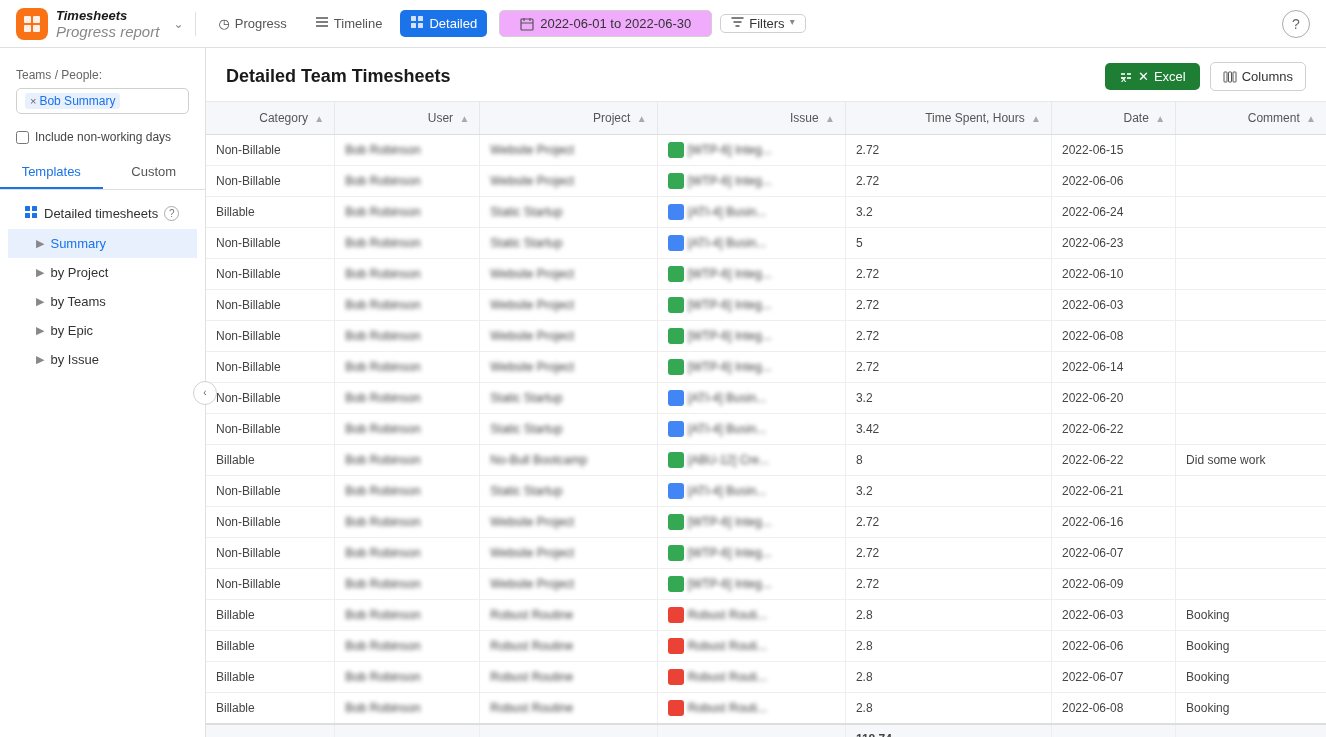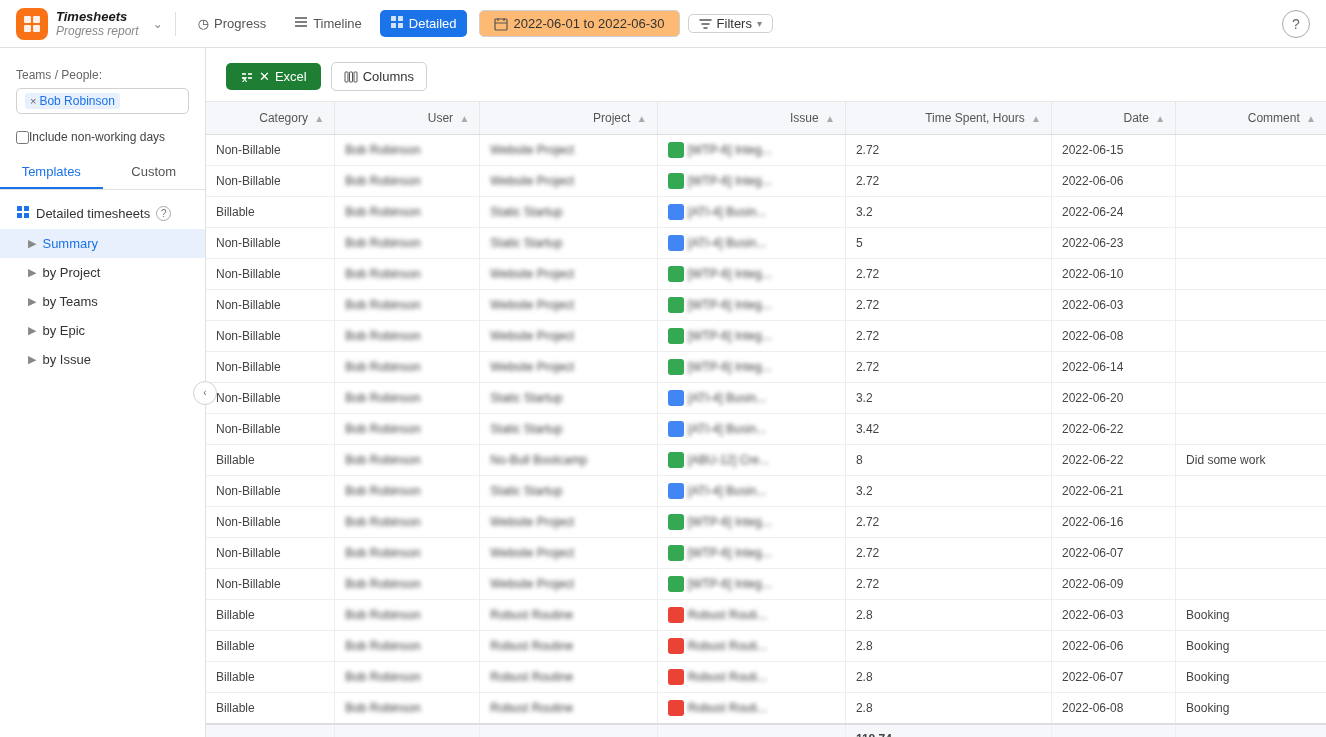--- a/index.html
+++ b/index.html
@@ -3,47 +3,47 @@
   <meta charset="utf-8">
   <style>
     * { box-sizing: border-box; margin: 0; padding: 0; }
     body { font-family: -apple-system, BlinkMacSystemFont, 'Segoe UI', sans-serif; font-size: 13px; background: #f0f2f5; color: #333; overflow: hidden; }
 
     
     .topbar { display: flex; align-items: center; background: #fff; border-bottom: 1px solid #e0e0e0; height: 48px; padding: 0 16px; gap: 8px; }
     .app-icon { width: 32px; height: 32px; background: #f97316; border-radius: 8px; display: flex; align-items: center; justify-content: center; color: white; font-size: 18px; flex-shrink: 0; }
     .app-title { display: flex; flex-direction: column; margin-right: 4px; font-style: italic; }
     .app-title-main { font-weight: 600; font-size: 13px; color: #1a1a1a; }
-    .app-title-sub { font-size: 12px; color: #888; }
+    .app-title-sub { font-size: 15px; color: #888; }
     .title-chevron { color: #888; font-size: 12px; margin-left: 2px; }
     .topbar-divider { width: 1px; height: 24px; background: #e0e0e0; margin: 0 4px; }
     .view-btn { display: flex; align-items: center; gap: 5px; padding: 5px 10px; border-radius: 5px; border: none; background: transparent; cursor: pointer; color: #555; font-size: 13px; }
     .view-btn.active { background: #1a73e8; color: white; }
-    .date-range-btn { display: flex; align-items: center; gap: 6px; padding: 5px 14px; border-radius: 5px; border: 1px solid #d0d0d0; background: #fdba74; cursor: pointer; color: #333; font-size: 13px; margin-left: 4px; }
-    .filters-btn { display: flex; align-items: center; gap: 5px; padding: 1px 10px; border-radius: 5px; border: 1px solid #d0d0d0; background: #fff; cursor: pointer; color: #333; font-size: 13px; }
+    .date-range-btn { display: flex; align-items: center; gap: 6px; padding: 5px 20px; border-radius: 5px; border: 1px solid #d0d0d0; background: #f0abfc; cursor: pointer; color: #333; font-size: 13px; margin-left: 4px; }
+    .filters-btn { display: flex; gap: 5px; padding: 1px 10px; border-radius: 5px; border: 1px solid #d0d0d0; background: #fff; cursor: pointer; color: #333; font-size: 13px; }
     .help-btn { margin-left: auto; width: 28px; height: 28px; border-radius: 50%; border: 1.5px solid #aaa; background: transparent; cursor: pointer; color: #666; font-size: 14px; display: flex; align-items: center; justify-content: center; }
 
     
     .main-layout { display: flex; height: calc(100vh - 48px); }
 
     
     .sidebar { width: 206px; background: #fff; border-right: 1px solid #e0e0e0; display: flex; flex-direction: column; flex-shrink: 0; padding: 12px 0; position: relative; }
     .sidebar-section { padding: 8px 16px; }
     .teams-label { font-size: 12px; color: #666; margin-bottom: 6px; }
     .people-tag-input { display: flex; align-items: center; border: 1px solid #d0d0d0; border-radius: 5px; padding: 4px 8px; background: #fff; gap: 4px; }
     .people-tag { display: flex; align-items: center; gap: 3px; background: #e8f0fe; color: #1a73e8; border-radius: 3px; padding: 1px 5px; font-size: 12px; }
     .tag-x { cursor: pointer; color: #666; font-size: 11px; }
-    .include-nonworking { display: flex; align-items: center; padding: 8px 16px; font-size: 12px; color: #444; cursor: pointer; }
+    .include-nonworking { display: flex; align-items: center; gap: 6px; padding: 8px 16px; font-size: 12px; color: #444; cursor: pointer; }
     .include-nonworking input[type=checkbox] { width: 13px; height: 13px; }
 
     .tabs-bar { display: flex; border-bottom: 1px solid #e0e0e0; margin: 4px 0 0 0; }
     .tab { flex: 1; text-align: center; padding: 8px 0; font-size: 13px; cursor: pointer; color: #555; border-bottom: 2px solid transparent; }
     .tab.active { color: #1a73e8; border-bottom: 2px solid #1a73e8; font-weight: 500; }
 
-    .sidebar-items { padding: 8px 0; }
+    .sidebar-items { padding: 8px 8px; }
     .sidebar-item { display: flex; align-items: center; gap: 6px; padding: 7px 16px; cursor: pointer; color: #333; font-size: 13px; border-radius: 0; }
     .sidebar-item.active { background: #e8f0fe; color: #1a73e8; }
     .sidebar-item .icon-grid { font-size: 13px; color: #1a73e8; }
     .sidebar-item .chevron { font-size: 11px; color: #888; }
     .help-circle { width: 15px; height: 15px; border-radius: 50%; border: 1px solid #aaa; display: flex; align-items: center; justify-content: center; font-size: 10px; color: #777; cursor: pointer; }
 
     .collapse-btn { position: absolute; top: 50%; right: -12px; transform: translateY(-50%); width: 24px; height: 24px; border-radius: 50%; background: #fff; border: 1px solid #d0d0d0; cursor: pointer; display: flex; align-items: center; justify-content: center; font-size: 10px; color: #666; z-index: 10; }
 
     
     .content { flex: 1; display: flex; flex-direction: column; overflow: hidden; background: #fff; }
@@ -141,21 +141,21 @@
 </div>
 
 <div class="main-layout">
 
   <div class="sidebar">
     <div class="sidebar-section">
       <div class="teams-label">Teams / People:</div>
       <div class="people-tag-input">
         <div class="people-tag">
           <span class="tag-x">×</span>
-          <span>Bob Robinson</span>
+          <span>Bob Summary</span>
         </div>
       </div>
     </div>
 
     <div class="include-nonworking">
       <input type="checkbox" style="">
       <span>Include non-working days</span>
     </div>
 
     <div class="tabs-bar">
@@ -202,20 +202,21 @@
         <span class="chevron">▶</span>
         <span>by Issue</span>
       </div>
     </div>
 
     <button class="collapse-btn">‹</button>
   </div>
 
   <div class="content">
     <div class="content-header">
+      <h1 class="content-title">Detailed Team Timesheets</h1>
       <button class="excel-btn">
         <svg width="14" height="14" viewBox="0 0 14 14" fill="none">
           <rect width="14" height="14" rx="2" fill="#1e7e34" opacity="0"></rect>
           <path d="M2 3h4v2H2zM8 3h4v2H8zM2 7h4v2H2zM8 7h4v2H8z" fill="white" opacity="0.8"></path>
           <text x="2" y="12" font-size="8" fill="white" font-weight="bold">X</text>
         </svg>
         <span style="font-size:13px;">✕</span>
         <span>Excel</span>
       </button>
       <button class="columns-btn">

